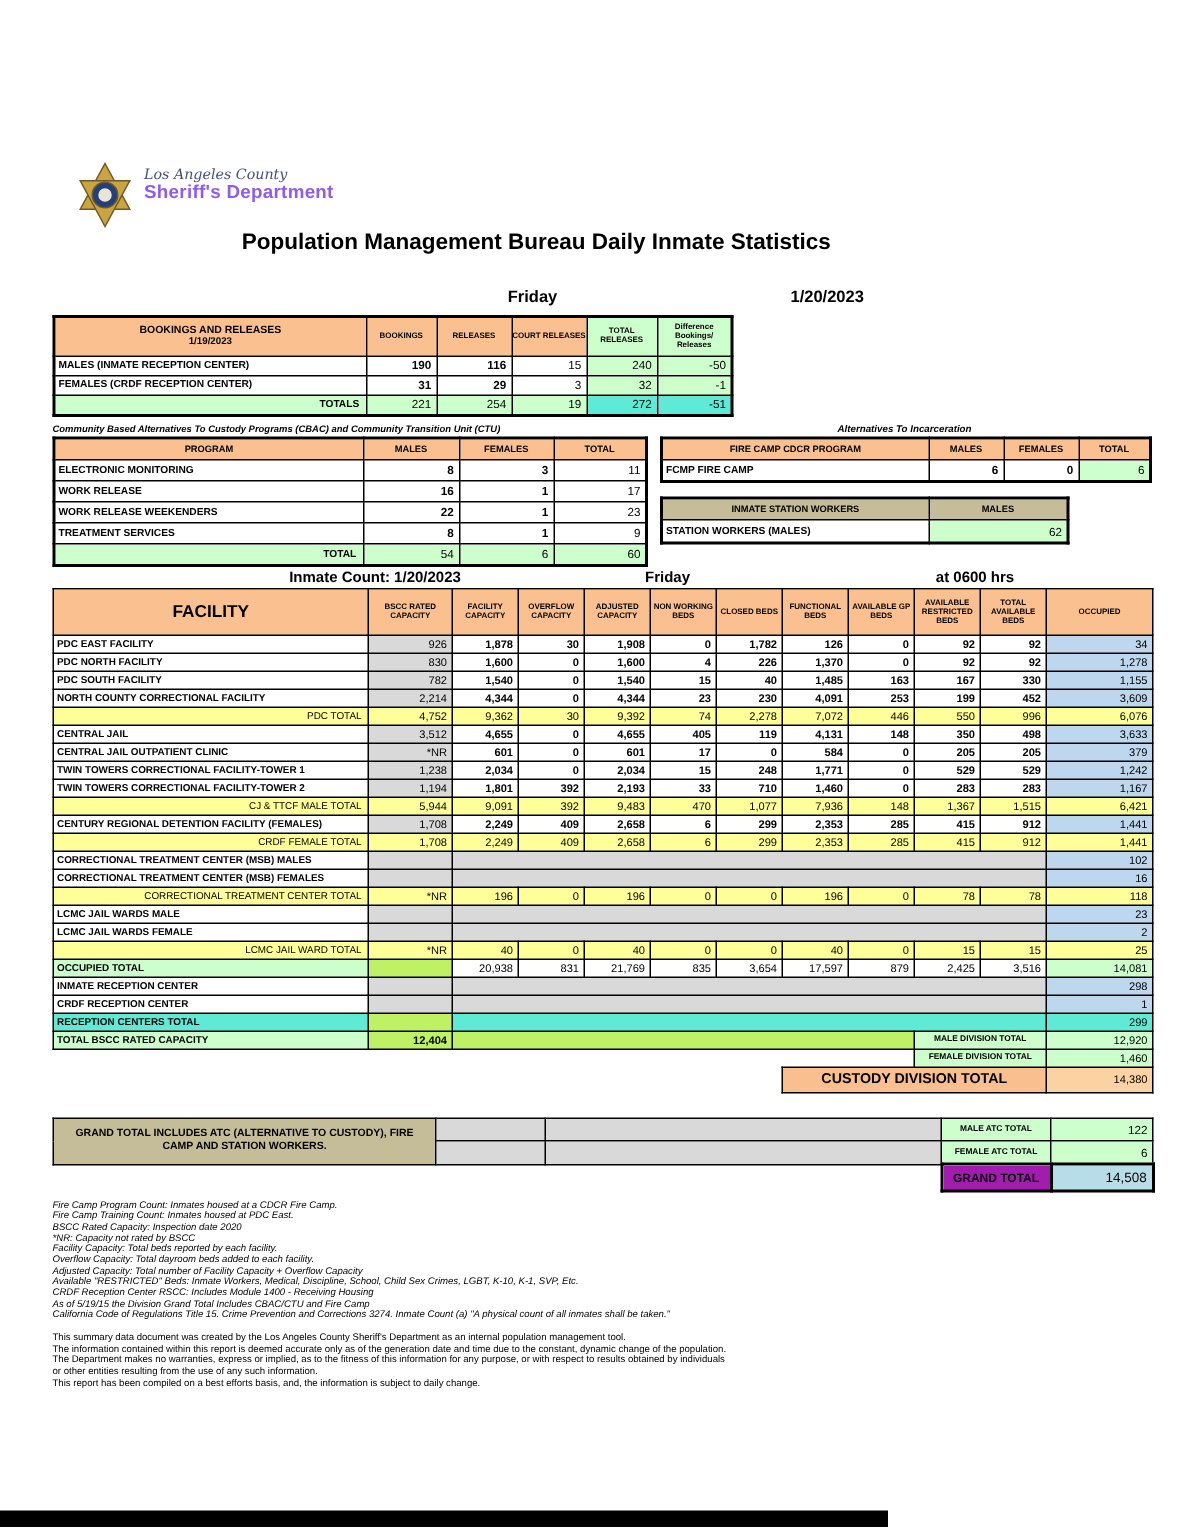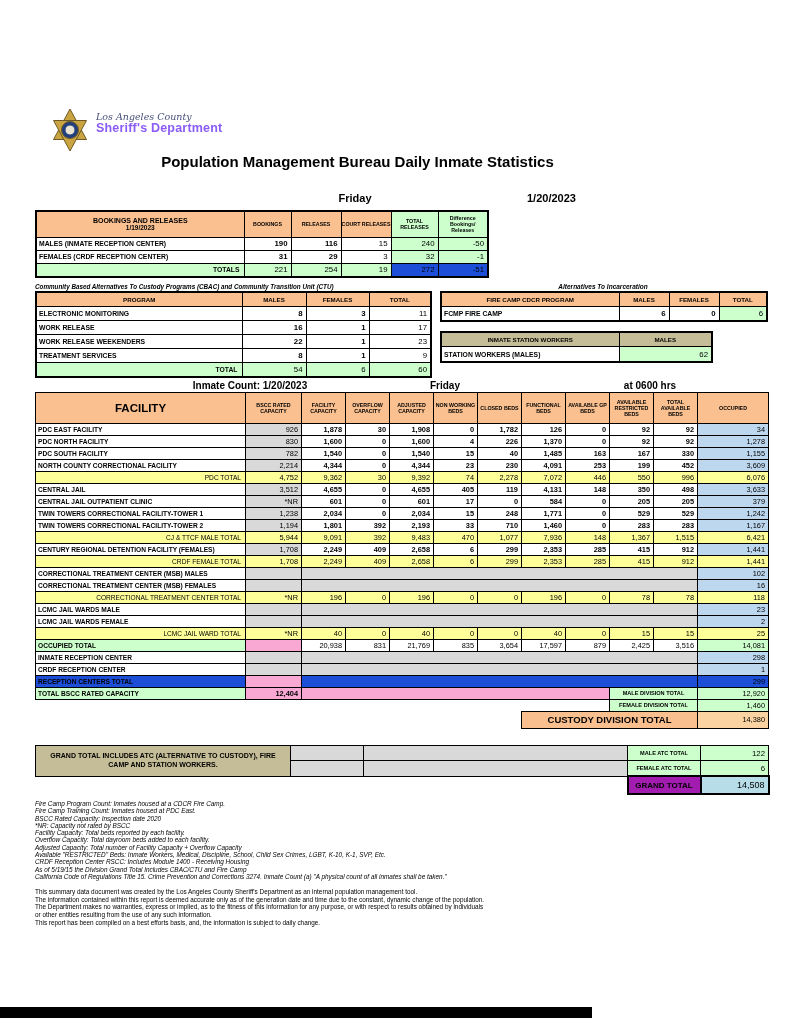--- a/index.html
+++ b/index.html
@@ -18,21 +18,21 @@
   .agency .l1 { font-family:"DejaVu Serif", serif; font-style:italic; font-size:9.5px; color:#46507a; }
   .agency .l2 { font-weight:bold; font-size:12.5px; color:#8b5cf6; letter-spacing:.2px; }
   .doc-title { top:153px; left:0; width:715px; text-align:center; font-weight:bold; font-size:15px; }
   .day-label { top:192px; left:305px; width:100px; text-align:center; font-weight:bold; font-size:11px; }
   .date-label { top:192px; left:498px; width:80px; text-align:left; font-weight:bold; font-size:11px;margin-left:29px; }
 
   
   .bdr td, .bdr th { border:1px solid #000; }
   .orange { background:#FAC090; }
   .green  { background:#CCFFCC; }
-  .yellow { background:#1d4ed8; }
+  .yellow { background:#5eead4; }
   .blue   { background:#BDD7EE; }
   .gray   { background:#D9D9D9; }
   .tan    { background:#C4BD97; }
   .lblb   { font-size:6.8px; font-weight:bold; text-align:left; padding-left:2px; }
   .colh   { font-size:5.3px; font-weight:bold; text-align:center; line-height:1.15; }
   .num    { font-size:7.8px; text-align:right; padding-right:3px; font-variant-numeric:tabular-nums; }
   .bold   { font-weight:bold; }
   .rightl { text-align:right; padding-right:4px; }
 
   
@@ -68,21 +68,21 @@
   .mt-wrap { top:392px; left:35px; }
   .mt { width:733px; }
   .mt th { border:1px solid #000; height:30px; }
   .mt td { border:1px solid #000; height:11px; line-height:11px; }
   .mt th.facility { font-size:11.5px; font-weight:bold; }
   .mt td.fac { font-size:6.6px; font-weight:bold; text-align:left; padding-left:2px; }
   .mt td.num { font-size:7.4px; }
   .mt tr.t-total td { background:#FFFF99; font-weight:normal; }
   .mt tr.t-total td.fac { text-align:right; padding-right:4px; }
   .mt td.nb { border:none; background:#fff; }
-  .mt td.white { background:#f9a8d4; }
+  .mt td.white { background:#bef264; }
   .mt .divlbl { background:#CCFFCC; font-size:5.6px; font-weight:bold; text-align:center; }
   .mt .custlbl { background:#FABF8F; font-size:9.5px; font-weight:bold; text-align:center; height:16px; }
   .mt .custval { background:#FBD3A2; font-size:9px; height:16px; }
   .mt tr.cust td { height:16px; line-height:16px; }
 
   
   .grand { top:745px; left:35px; }
   .grand table { width:733px; }
   .grand td { border:1px solid #000; height:14px; }
   .grand .note { font-size:7px; font-weight:bold; text-align:center; line-height:1.25; padding:0 6px; }

